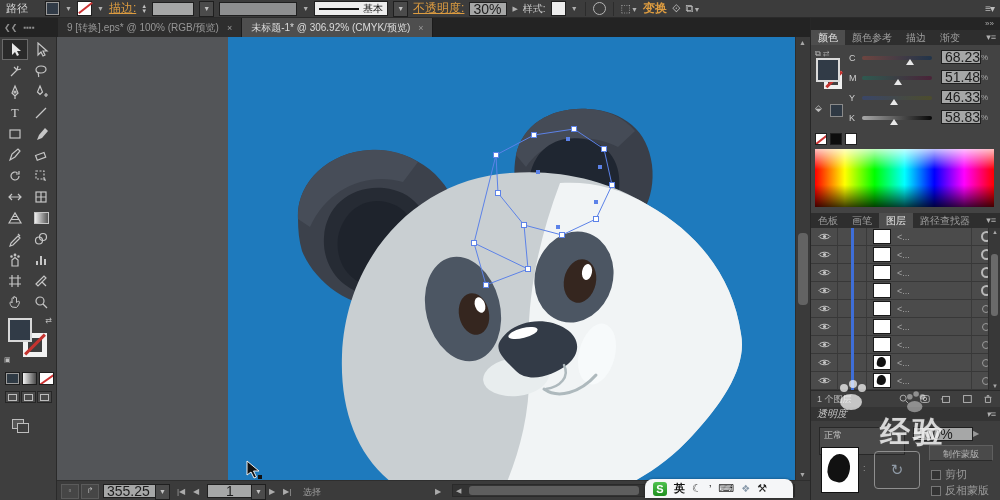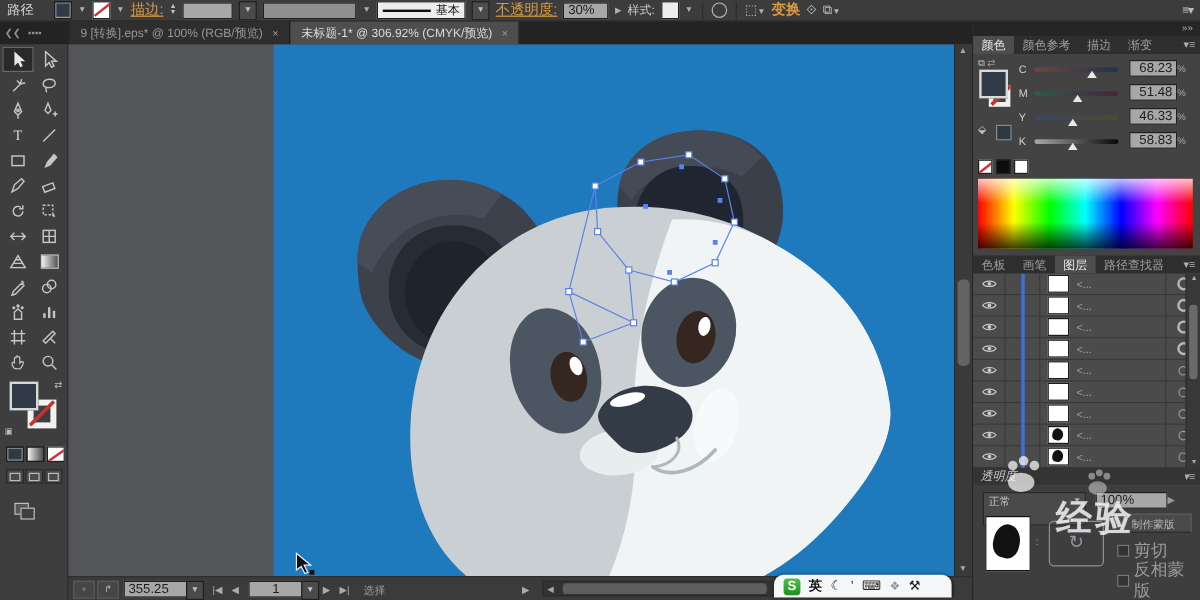--- a/index.html
+++ b/index.html
@@ -10,21 +10,21 @@
         border-bottom:1px solid #2A2A2A;display:flex;align-items:center;gap:5px;padding-left:6px;box-sizing:border-box;}
   .cbar .title{font-size:11px;color:#D6D6D6;margin-right:12px;}
   .sep{width:1px;height:14px;background:#2C2C2C;margin:0 2px;}
   .swatch{width:13px;height:13px;border:1px solid #1F1F1F;display:inline-block;position:relative;}
   .sw-fill{background:#313B47;box-shadow:inset 0 0 0 1px #9A9A9A;}
   .sw-none{background:#FFF;}
   .sw-none:after{content:"";position:absolute;left:-1px;top:5px;width:17px;height:2px;background:#C33;transform:rotate(-38deg);}
   .dd{font-size:7px;color:#AFAFAF;}
   .olink{color:#DD9C40;text-decoration:underline;font-size:12px;}
   .field{background:#A6A7A7;color:#1D1D1D;border:1px solid #1F1F1F;height:12px;line-height:12px;
-         padding:0 3px;font-size:11px;display:inline-block;}
+         padding:0 3px;font-size:14px;display:inline-block;}
   .ddbtn{width:13px;height:14px;background:#4B4B4B;border:1px solid #1F1F1F;color:#C2C2C2;
          font-size:7px;text-align:center;line-height:14px;display:inline-block;}
   .stepper{display:inline-flex;flex-direction:column;line-height:5px;font-size:6px;color:#BFBFBF;}
   .brushbox{background:#EDEDED;border:1px solid #1F1F1F;height:13px;display:inline-flex;align-items:center;padding:0 4px;gap:4px;color:#151515;}
   .brushline{width:40px;height:2px;background:#111;}
   .cbar .icon{color:#BDBDBD;font-size:11px;}
   .ring{width:11px;height:11px;border:1.5px solid #B5B5B5;border-radius:50%;display:inline-block;}
   .menu-r{position:absolute;right:6px;top:3px;color:#BDBDBD;font-size:10px;letter-spacing:-1px;}
   
   .tabrow{position:absolute;left:0;top:18px;width:1000px;height:19px;background:#232323;display:flex;align-items:stretch;}
@@ -136,21 +136,21 @@
   .tbody{position:relative;height:76px;background:#3E3E3E;}
   .blendbox{position:absolute;left:8px;top:6px;width:86px;height:28px;background:#4A4A4A;border:1px solid #282828;color:#C6C6C6;font-size:9px;line-height:14px;padding-left:4px;box-sizing:border-box;}
   .blendbox .dd{position:absolute;right:3px;top:0;}
   .opac{position:absolute;left:102px;top:6px;width:52px;}
   .opac-arrow{position:absolute;left:162px;top:8px;color:#999;font-size:8px;}
   .tthumb{position:absolute;left:10px;top:26px;width:36px;height:44px;background:#FFF;border:1px solid #111;}
   .tthumb:after{content:"";position:absolute;left:6px;top:6px;width:22px;height:28px;background:#111;border-radius:65% 75% 55% 60%;transform:rotate(14deg);}
   .tdots{position:absolute;left:52px;top:42px;color:#9A9A9A;font-size:9px;}
   .tmask{position:absolute;left:63px;top:30px;width:44px;height:36px;border:1px solid #8F8F8F;border-radius:4px;color:#8F9AA6;font-size:15px;text-align:center;line-height:36px;}
   .makemask{position:absolute;left:118px;top:24px;width:64px;height:16px;background:#4A4A4A;border:1px solid #5F5F5F;border-bottom-color:#2A2A2A;color:#B5B5B5;font-size:9px;text-align:center;line-height:16px;box-sizing:border-box;}
-  .chk{position:absolute;left:120px;display:flex;align-items:center;gap:4px;color:#9A9A9A;font-size:14px;}
+  .chk{position:absolute;left:120px;display:flex;align-items:center;gap:4px;color:#9A9A9A;font-size:11px;}
   .chk i{width:8px;height:8px;border:1px solid #777;background:#333;display:block;}
   
   .wmark{position:absolute;left:812px;top:384px;width:186px;height:80px;pointer-events:none;z-index:9;color:rgba(255,255,255,.78);}
   .wmark .paw{position:absolute;}
   .wmark .pad{position:absolute;width:22px;height:16px;background:rgba(255,255,255,.7);border-radius:50%;top:10px;left:0;}
   .wmark .toe{position:absolute;width:8px;height:8px;background:rgba(255,255,255,.7);border-radius:50%;}
   .wmark .txt{position:absolute;left:68px;top:28px;font-size:30px;font-weight:bold;letter-spacing:3px;text-shadow:0 0 2px rgba(120,120,120,.4);}
   
   .ime{position:absolute;left:645px;top:479px;width:148px;height:19px;background:#F5F6F8;border-radius:8px 8px 0 0;
        display:flex;align-items:center;gap:7px;padding:0 8px;box-sizing:border-box;z-index:8;box-shadow:0 0 3px rgba(0,0,0,.4);}
@@ -689,20 +689,41 @@
             <span class="l-target dot"></span>
           </span>
   </div>
         <div class="lscroll">
         <span class="a" style="top:1px">▲</span>
         <div class="th"></div>
         <span class="a" style="bottom:1px">▼</span>
       </div>
     </div>
 
+    <div class="lfooter">
+      <span class="cnt">1 个图层</span>
+      <svg width="12" height="12" viewBox="0 0 14 14">
+          <circle cx="6" cy="6" r="3.5"></circle>
+          <path d="M9 9l3 3"></path>
+        </svg>
+      <svg width="12" height="12" viewBox="0 0 14 14">
+          <rect x="2" y="3" width="10" height="8" rx="2"></rect>
+          <circle cx="7" cy="7" r="2"></circle>
+        </svg>
+      <svg width="12" height="12" viewBox="0 0 14 14">
+          <rect x="3" y="4" width="8" height="7"></rect>
+          <path d="M1 7h2"></path>
+        </svg>
+      <svg width="12" height="12" viewBox="0 0 14 14">
+          <rect x="3" y="3" width="9" height="8"></rect>
+        </svg>
+      <svg width="12" height="12" viewBox="0 0 14 14">
+          <path d="M4 5v6h6V5M3 5h8M6 5V3h2v2"></path>
+        </svg>
+    </div>
 
     <div class="theader">
       <span>透明度</span>
       <div class="pmenu">▾≡</div>
     </div>
     <div class="tbody">
       <div class="blendbox"><span>正常</span><span class="dd">▼</span></div>
       <span class="field opac">100%</span>
       <span class="opac-arrow">▶</span>
       <div class="tthumb"></div>

